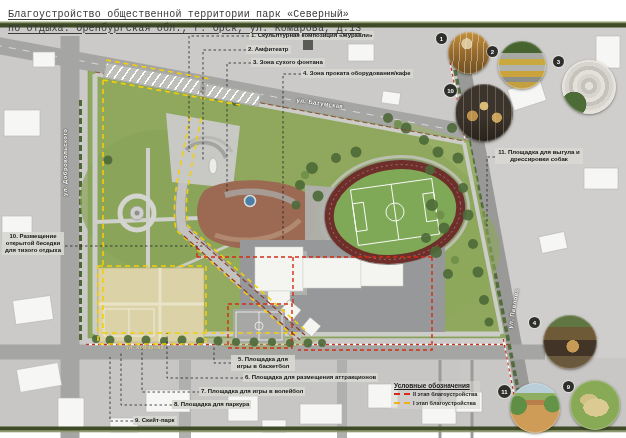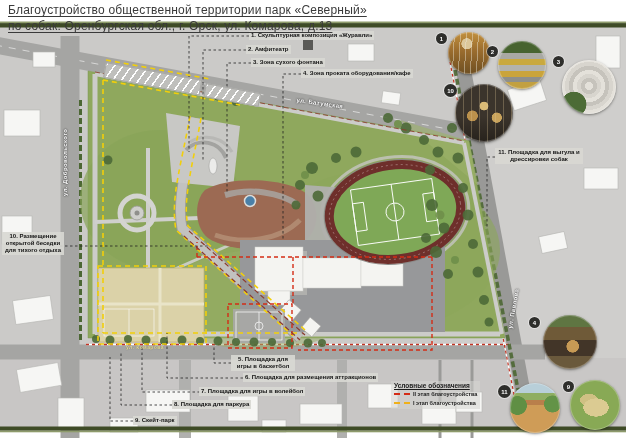--- a/index.html
+++ b/index.html
@@ -1,19 +1,19 @@
 <!DOCTYPE html>
 <html><head>
 <meta charset="utf-8">
 <style>
   html,body{margin:0;padding:0;background:#fff;}
   .stage{position:relative;width:626px;height:438px;background:#fff;overflow:hidden;
          font-family:"Liberation Sans",sans-serif;}
   svg{position:absolute;left:0;top:0;z-index:0;}
-  .title{position:absolute;left:8px;top:2px;font-size:12px;color:#3a3a3a;line-height:1.35;z-index:6;}
+  .title{position:absolute;left:8px;top:8px;font-size:10px;color:#3a3a3a;line-height:1.35;z-index:6;font-family:Liberation Mono, monospace;}
   .title div{text-decoration:underline;text-underline-offset:1.5px;letter-spacing:.2px;}
   .hatch{position:absolute;z-index:1;background:
      repeating-linear-gradient(115deg,#ffffff 0 1.5px,rgba(0,0,0,0) 1.5px 7px),#bfbfbc;
      border:0.5px solid #a8a8a5;}
   .h1{left:106px;top:62px;width:96px;height:14px;transform:rotate(10.5deg);transform-origin:0 0;}
   .h2{left:206px;top:83px;width:54px;height:12px;transform:rotate(10.5deg);transform-origin:0 0;}
   .street{position:absolute;color:#fff;font-size:6px;font-weight:bold;letter-spacing:.4px;
           text-shadow:0 0 1.5px rgba(40,40,40,.95),0 0 1.5px rgba(40,40,40,.7);z-index:4;white-space:nowrap;}
   .st-top{left:297px;top:97px;transform:rotate(8deg);transform-origin:0 0;}
   .st-left{left:62px;top:196px;transform:rotate(-90deg);transform-origin:0 0;}
@@ -283,21 +283,21 @@
     <rect x="0" y="426.5" width="626" height="4.2" fill="#3e4b26"></rect>
     <rect x="0" y="430.7" width="626" height="1.6" fill="#8e9b6c"></rect>
   </g>
 </svg>
 
 <div class="hatch h1"></div>
 <div class="hatch h2"></div>
 
 <div class="title">
   <div>Благоустройство общественной территории парк «Северный»</div>
-  <div>по собак: Оренбургская обл., г. Орск, ул. Комарова, д.13</div>
+  <div>по отдыха: Оренбургская обл., г. Орск, ул. Комарова, д.13</div>
 </div>
 
 <div class="street st-top">ул. Батумская</div>
 <div class="street st-left">ул. Добровольского</div>
 <div class="street st-right">ул. Павлова</div>
 <div class="street st-bottom">ул. Комарова</div>
 
 <div class="chip" style="left:249px;top:31px;">1. Скульптурная композиция «Журавли»</div>
 <div class="chip" style="left:246px;top:45px;">2. Амфитеатр</div>
 <div class="chip" style="left:251px;top:58px;">3. Зона сухого фонтана</div>

